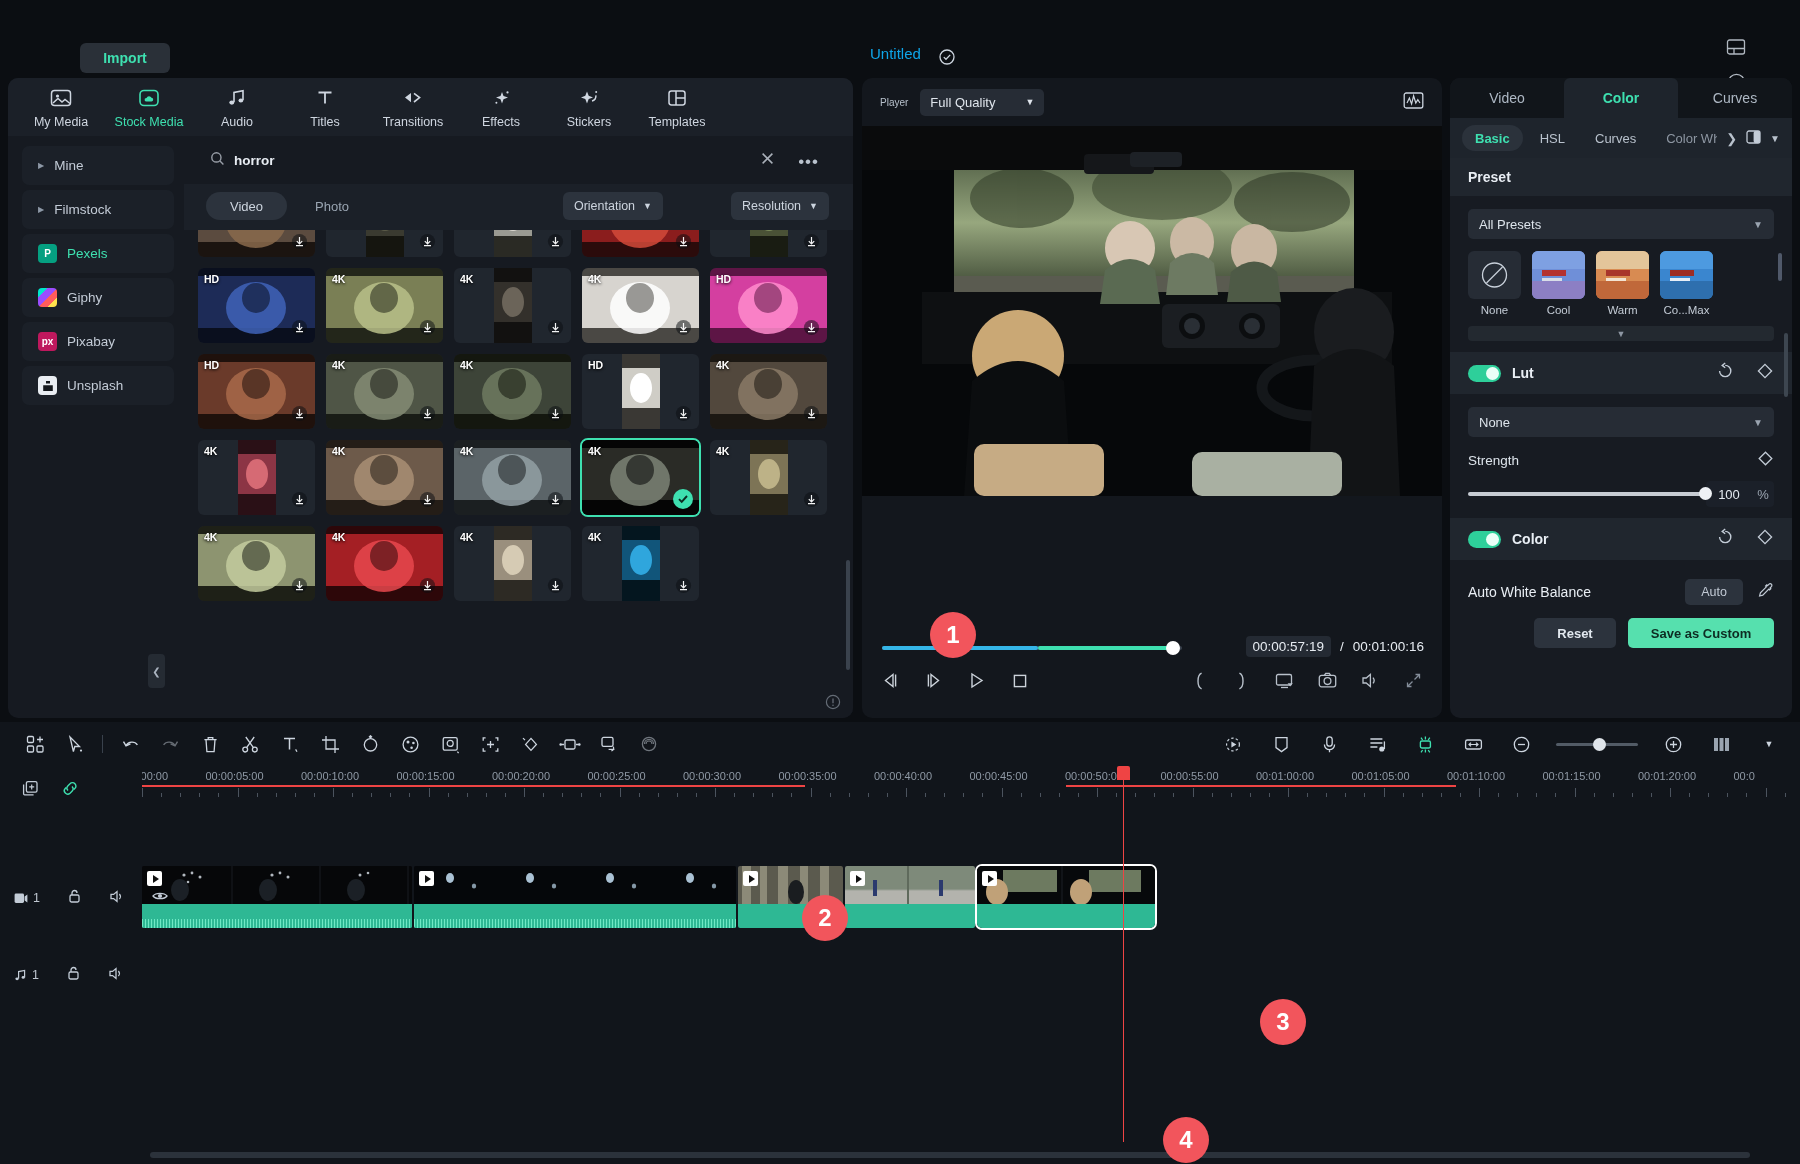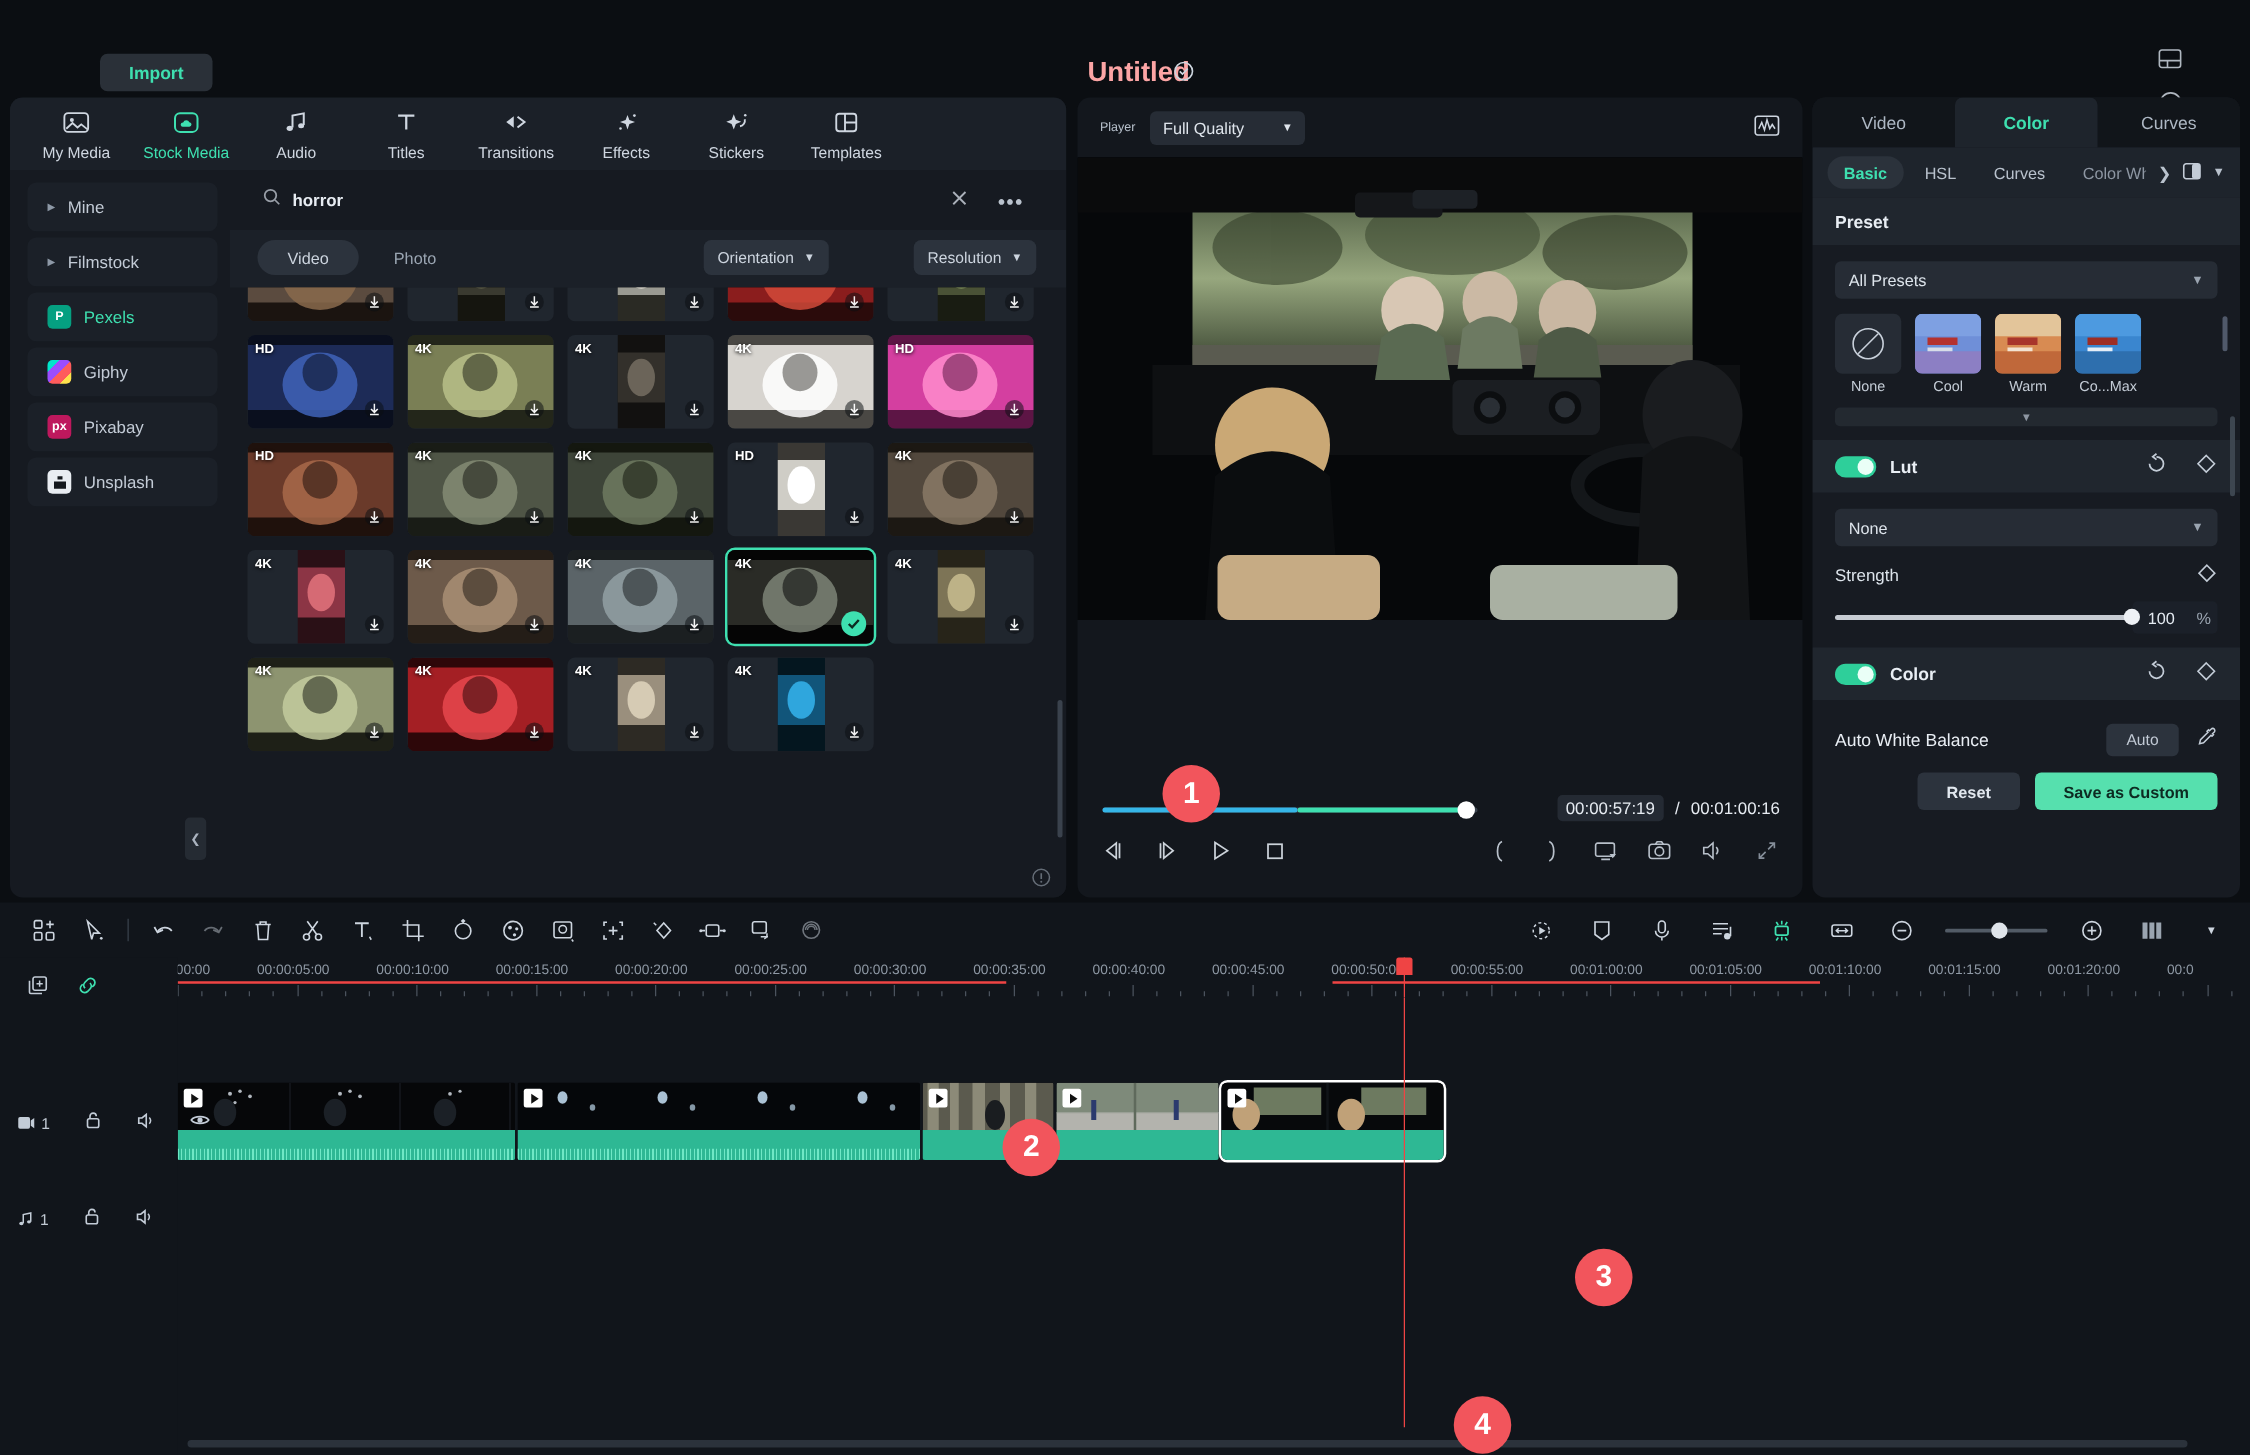--- a/index.html
+++ b/index.html
@@ -5,21 +5,21 @@
   * { box-sizing: border-box; margin:0; padding:0; }
   html,body { width:1800px; height:1164px; overflow:hidden; background:#0b0e12;
     font-family:"Liberation Sans", sans-serif; color:#d7dde5; }
   .app { position:relative; width:1800px; height:1164px; background:#0b0e12; }
 
   
   .topbar { position:absolute; left:0; top:0; width:1800px; height:92px; background:#0b0e12; }
   .import-btn { position:absolute; left:80px; top:43px; width:90px; height:30px;
     background:#2a3038; border-radius:6px; color:#3ee0b0; font-size:14px; font-weight:bold;
     display:flex; align-items:center; justify-content:center; cursor:pointer; }
-  .proj-title { position:absolute; left:870px; top:45px; font-size:22px; font-weight:bold; color:#fca5a5; }
+  .proj-title { position:absolute; left:870px; top:45px; font-size:15px; font-weight:normal; color:#0ea5e9; }
   .proj-check { position:absolute; left:938px; top:48px; width:18px; height:18px; }
   .topright { position:absolute; right:20px; top:38px; height:36px; display:flex; align-items:center; gap:16px;flex-direction:column; }
   .tr-ico { width:22px; height:22px; opacity:.85; cursor:pointer; display:flex; align-items:center; justify-content:center; }
   .buy-btn { width:72px; height:28px; border-radius:14px;
     background:linear-gradient(90deg,#6d2040,#8a2a55); display:flex; align-items:center;
     justify-content:center; gap:4px; cursor:pointer; }
   .buy-btn span { color:#ff5fcf; font-size:13px; font-weight:bold; }
   .avatar { width:30px; height:30px; border-radius:50%;
     background:linear-gradient(135deg,#ffb48a,#ff7ab8,#b07ae0); cursor:pointer; }
   .export-btn { width:88px; height:40px; border-radius:6px;

